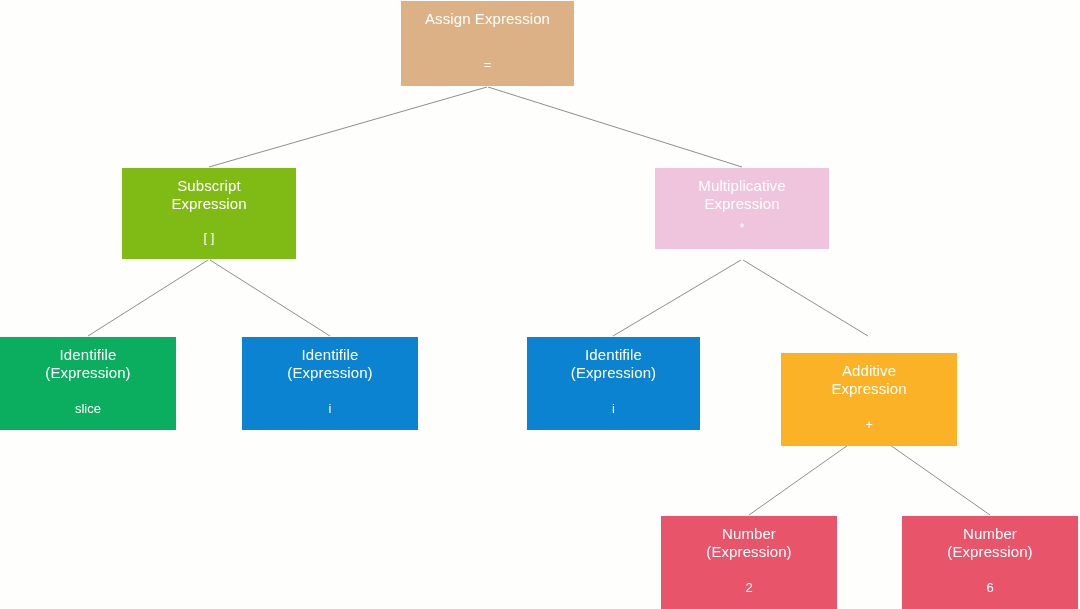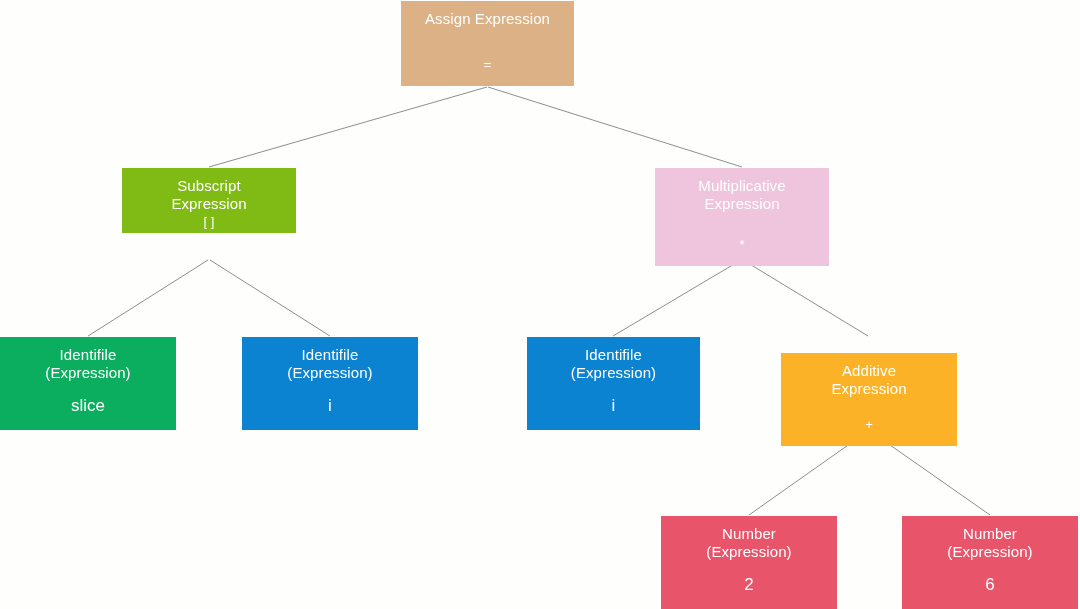--- a/index.html
+++ b/index.html
@@ -37,21 +37,21 @@
     line-height: 1.22;
     overflow: hidden;
   }
   .node-title {
     font-size: 15px;
     letter-spacing: 0.1px;
     white-space: pre-line;
     margin-top: 9px;
   }
   .node-value {
-    font-size: 17px;
+    font-size: 13px;
     margin-top: auto;
     margin-bottom: 13px;
   }
   .node-value.sym {
     font-size: 13px;
   }
 </style>
 </head>
 <body>
 
@@ -66,26 +66,26 @@
       <line x1="743" y1="260" x2="868" y2="336" stroke="#8a8f94" stroke-width="1"></line>
       <line x1="868" y1="431" x2="749" y2="515" stroke="#8a8f94" stroke-width="1"></line>
       <line x1="870" y1="431" x2="990" y2="515" stroke="#8a8f94" stroke-width="1"></line>
     </svg>
 
   <div id="node-layer">
       <div class="node" style="left: 401px; top: 1px; width: 173px; height: 85px; background: rgb(220, 177, 133); color: rgb(255, 255, 255);">
         <div class="node-title">Assign Expression</div>
         <div class="node-value sym">=</div>
       </div>
-      <div class="node" style="left: 122px; top: 168px; width: 174px; height: 65px; background: rgb(127, 186, 21); color: rgb(255, 255, 255);">
+      <div class="node" style="left: 122px; top: 168px; width: 174px; height: 91px; background: rgb(127, 186, 21); color: rgb(255, 255, 255);">
         <div class="node-title">Subscript
 Expression</div>
         <div class="node-value sym">[ ]</div>
       </div>
-      <div class="node" style="left: 655px; top: 168px; width: 174px; height: 98px; background: rgb(238, 197, 221); color: rgb(255, 255, 255);">
+      <div class="node" style="left: 655px; top: 168px; width: 174px; height: 81px; background: rgb(238, 197, 221); color: rgb(255, 255, 255);">
         <div class="node-title">Multiplicative
 Expression</div>
         <div class="node-value sym">*</div>
       </div>
       <div class="node" style="left: 0px; top: 337px; width: 176px; height: 93px; background: rgb(11, 174, 94); color: rgb(255, 255, 255);">
         <div class="node-title">Identifile
 (Expression)</div>
         <div class="node-value">slice</div>
       </div>
       <div class="node" style="left: 242px; top: 337px; width: 176px; height: 93px; background: rgb(11, 131, 209); color: rgb(255, 255, 255);">

